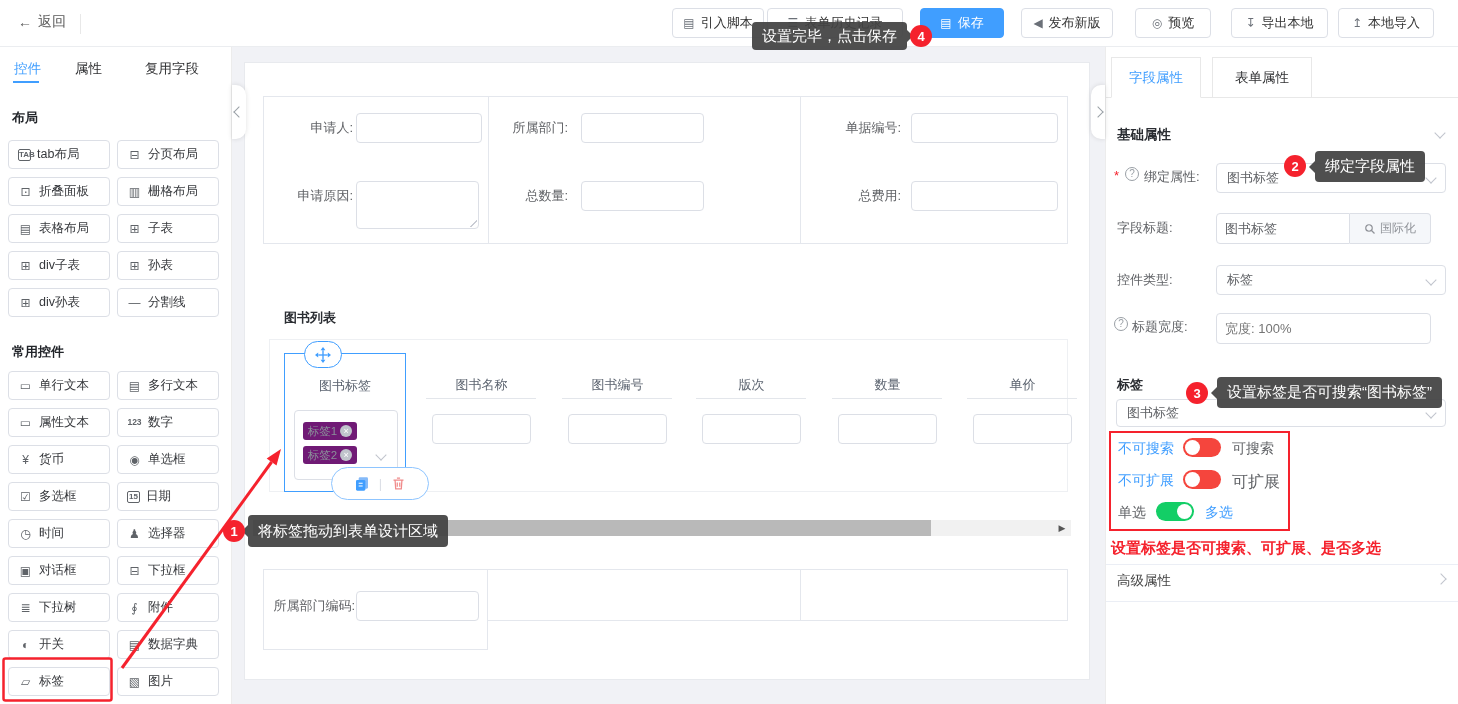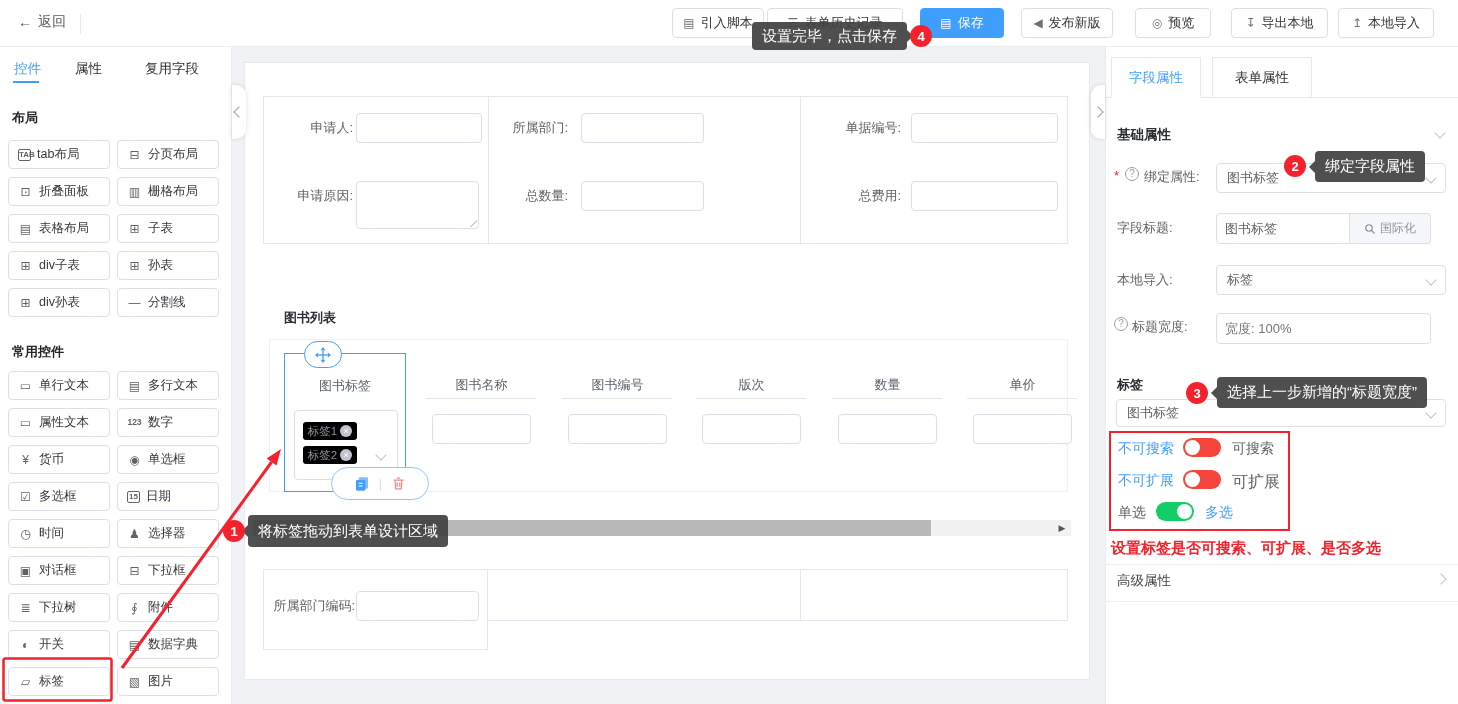--- a/index.html
+++ b/index.html
@@ -32,21 +32,21 @@
 .inp{position:absolute;border:1px solid #dcdfe6;border-radius:4px;background:#fff;font-size:13px;padding:0 8px;color:#606266;outline:none}
 .ta{position:absolute;border:1px solid #dcdfe6;border-radius:4px;background:#fff;resize:none;outline:none;font-family:inherit}
 .rs{position:absolute;right:2px;bottom:2px;width:10px;height:10px;background:repeating-linear-gradient(135deg,#c9ccd4 0 1.5px,transparent 1.5px 4.5px);clip-path:polygon(100% 0,100% 100%,0 100%)}
 .sec-title{position:absolute;font-weight:bold;color:#2b2e33;font-size:13px}
 .th{position:absolute;top:314px;width:133px;height:16px;line-height:16px;text-align:center;color:#5c6470;font-size:13px}
 .thu{position:absolute;top:335px;width:110px;height:1px;background:#e3e6eb}
 #stable{position:absolute;left:24px;top:276px;width:799px;height:153px;border:1px solid #eef0f3}
 #selcol{position:absolute;left:39px;top:290px;width:122px;height:139px;border:1px solid #409eff;background:#fff;z-index:3}
 #movepill{position:absolute;left:59px;top:278px;width:38px;height:27px;border:1px solid #409eff;border-radius:14px;background:#fff;display:flex;align-items:center;justify-content:center;z-index:4;cursor:move}
 #tagbox{position:absolute;left:9px;top:56px;width:104px;height:70px;border:1px solid #dcdfe6;border-radius:4px;background:#fff;overflow:hidden}
-.chip{position:absolute;left:8px;width:54px;height:18px;background:#000000;border-radius:3px;display:flex;align-items:center;justify-content:center;gap:3px;font-size:11.5px;color:#8a8f99}
+.chip{position:absolute;left:8px;width:54px;height:18px;background:#701a75;border-radius:3px;display:flex;align-items:center;justify-content:center;gap:3px;font-size:11.5px;color:#8a8f99}
 .cc{width:12px;height:12px;border-radius:50%;background:#c0c4cc;color:#fff;font-size:9px;line-height:12px;text-align:center;cursor:pointer}
 #actpill{position:absolute;left:86px;top:404px;width:98px;height:33px;border:1px solid #8ec5ff;border-radius:17px;background:#fff;display:flex;align-items:center;justify-content:center;gap:9px;z-index:4}
 .chev{display:inline-block;width:8px;height:8px;border-right:1.5px solid #c0c4cc;border-bottom:1.5px solid #c0c4cc;transform:rotate(45deg);flex:none}
 .chev.left{transform:rotate(135deg)}
 .chev.right{transform:rotate(-45deg)}
 #scrollbar{position:absolute;left:8px;top:457px;width:818px;height:16px;background:#f1f1f1}
 #scrollthumb{position:absolute;left:0;top:0;width:678px;height:16px;background:#b9b9b9;cursor:grab}
 #scrollarrow{position:absolute;right:2px;top:0;width:14px;height:16px;color:#555;font-size:9px;line-height:16px;text-align:center;cursor:pointer}
 .handle{position:absolute;width:14px;height:54px;background:#fff;box-shadow:0 0 5px rgba(0,0,0,.12);display:flex;align-items:center;justify-content:center;z-index:6;cursor:pointer}
 
@@ -358,21 +358,21 @@
   <div class="p-lbl" style="left:11px;top:172px">字段标题:</div>
   <input class="inp" style="left: 110px; top: 166px; width: 134px; height: 31px; border-radius: 4px 0px 0px 4px;" value="图书标签">
   <div class="igroup-btn" style="left:244px;top:166px;width:81px;height:31px">
     <svg width="12" height="12" viewBox="0 0 24 24" fill="none" stroke="#909399" stroke-width="2.4">
         <circle cx="10" cy="10" r="6.5"></circle>
         <path d="M15.5 15.5l5.5 5.5"></path>
       </svg>
     <span>国际化</span>
   </div>
 
-  <div class="p-lbl" style="left:11px;top:224px">本地导入:</div>
+  <div class="p-lbl" style="left:11px;top:224px">控件类型:</div>
   <div class="sel" style="left:110px;top:218px;width:230px;height:30px">
     <span>标签</span>
     <span class="chev"></span>
   </div>
 
   <span class="help" style="position:absolute;left:8px;top:270px">?</span>
   <div class="p-lbl" style="left:26px;top:271px">标题宽度:</div>
   <input class="inp" style="left: 110px; top: 266px; width: 215px; height: 31px;" placeholder="宽度: 100%">
 
   <div class="sec-title" style="left:11px;top:329px">标签</div>
@@ -425,15 +425,15 @@
 <div class="badge" style="left:910px;top:25px">4</div>
 
 <div class="tt" style="left:1315px;top:151px;height:31px">
   <span class="arr-l"></span>
   <span>绑定字段属性</span>
 </div>
 <div class="badge" style="left:1284px;top:155px">2</div>
 
 <div class="tt" style="left:1217px;top:377px;height:31px">
   <span class="arr-l"></span>
-  <span>选择上一步新增的“标题宽度”</span>
+  <span>设置标签是否可搜索“图书标签”</span>
 </div>
 <div class="badge" style="left:1186px;top:382px">3</div>
 
 </body></html>

